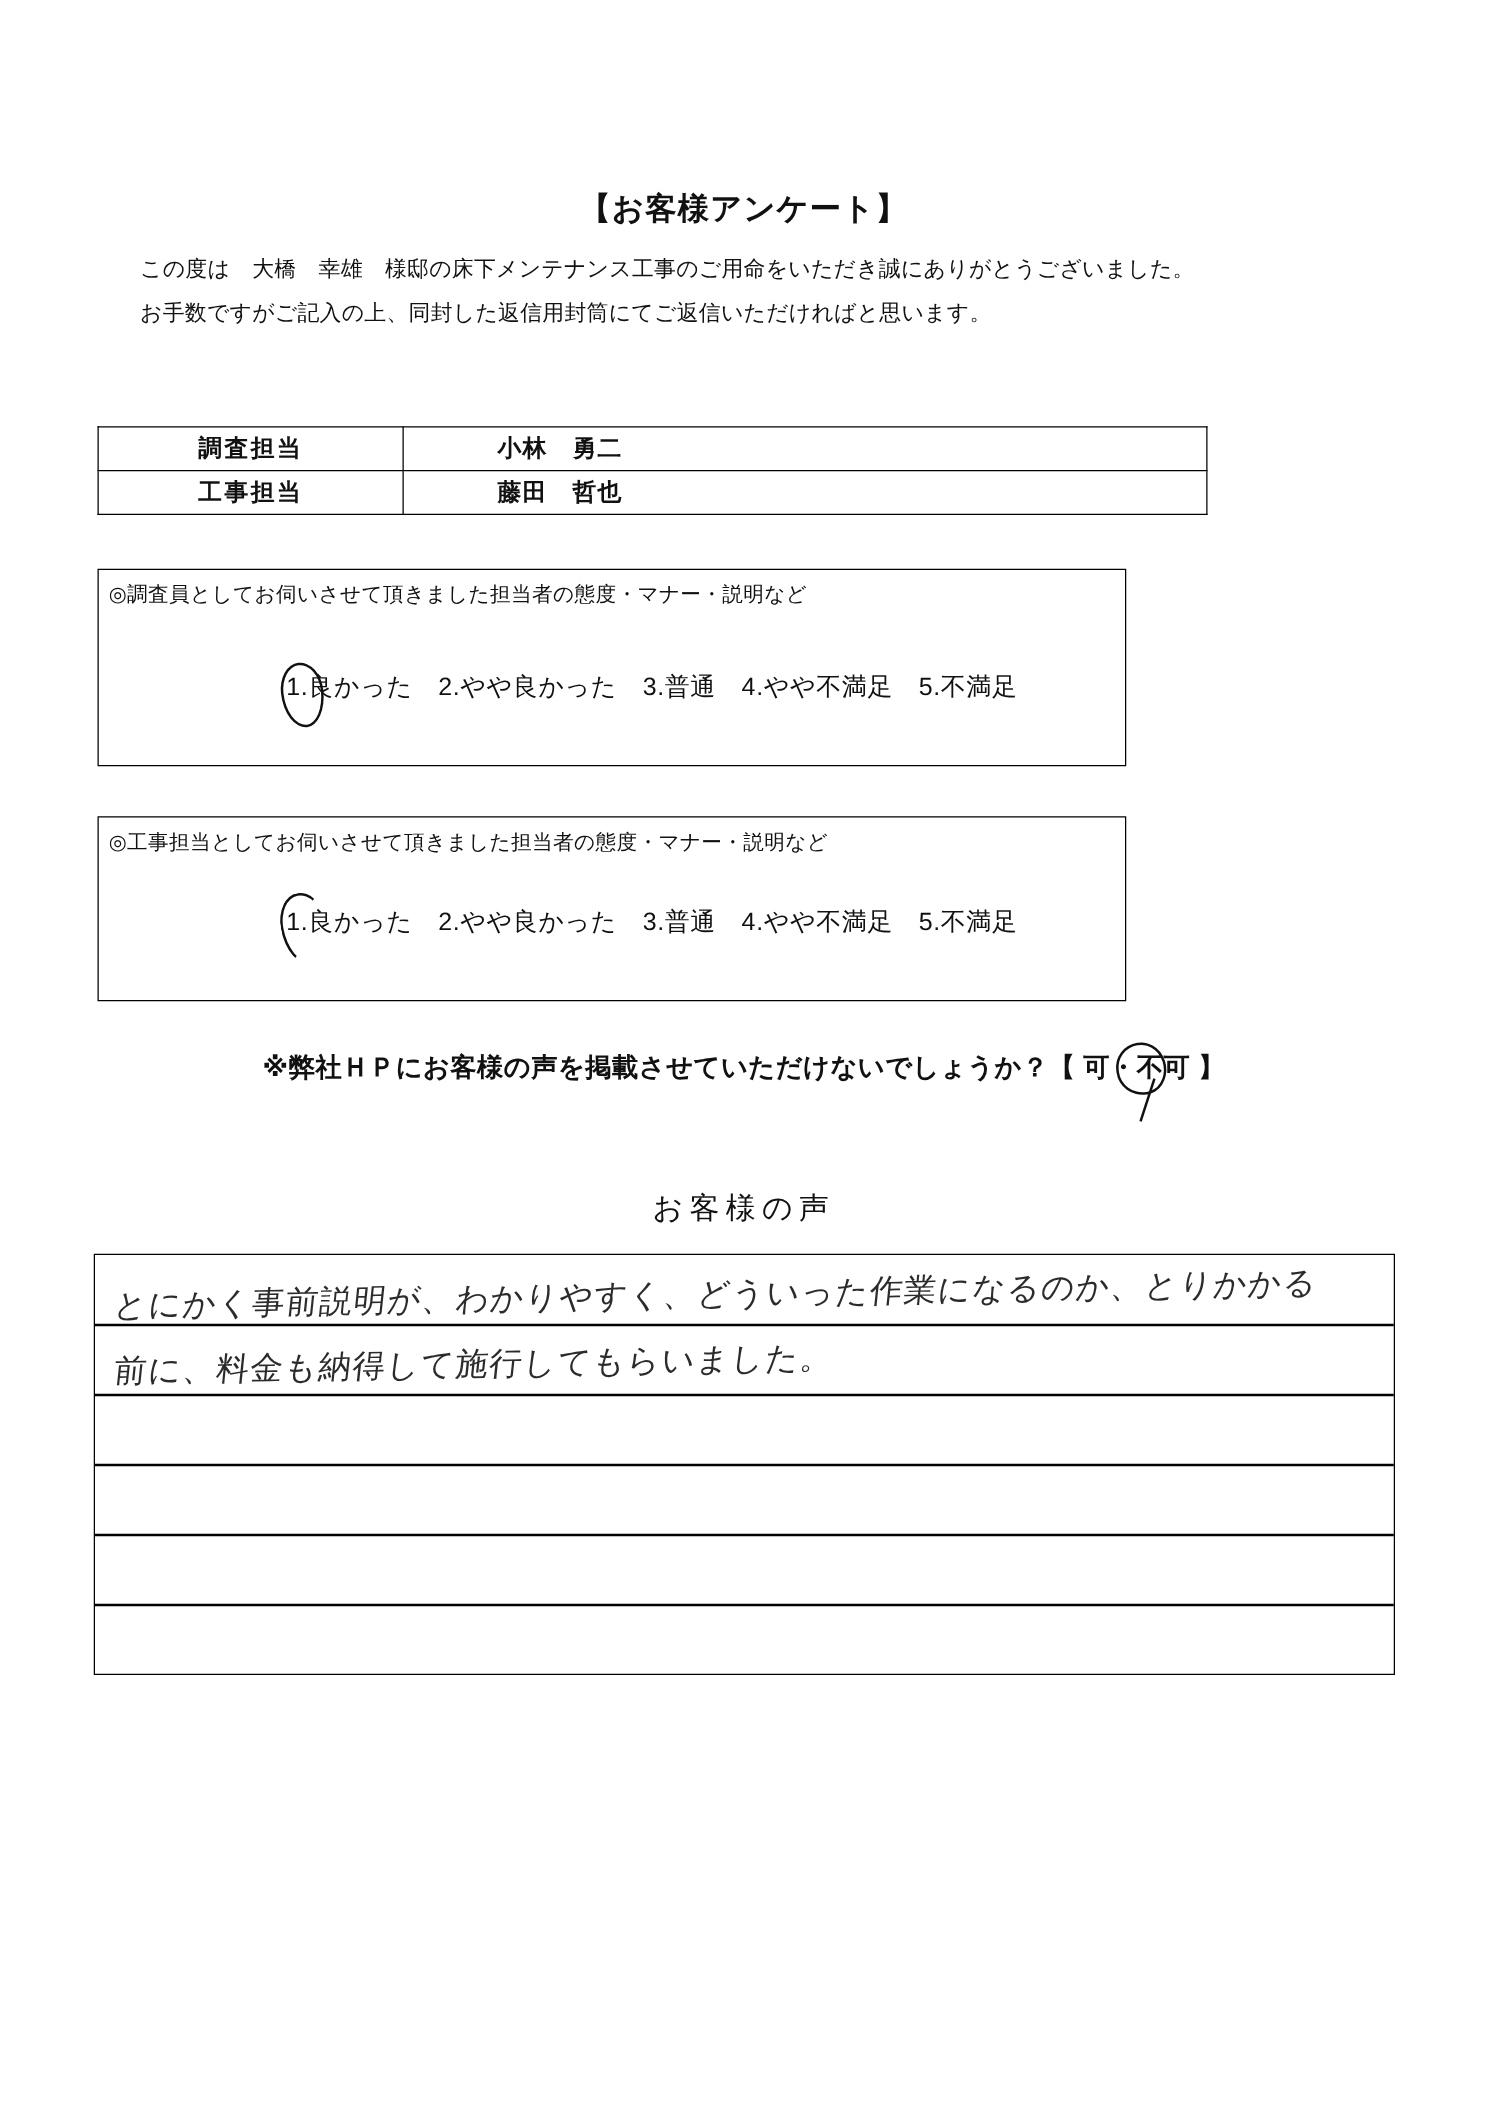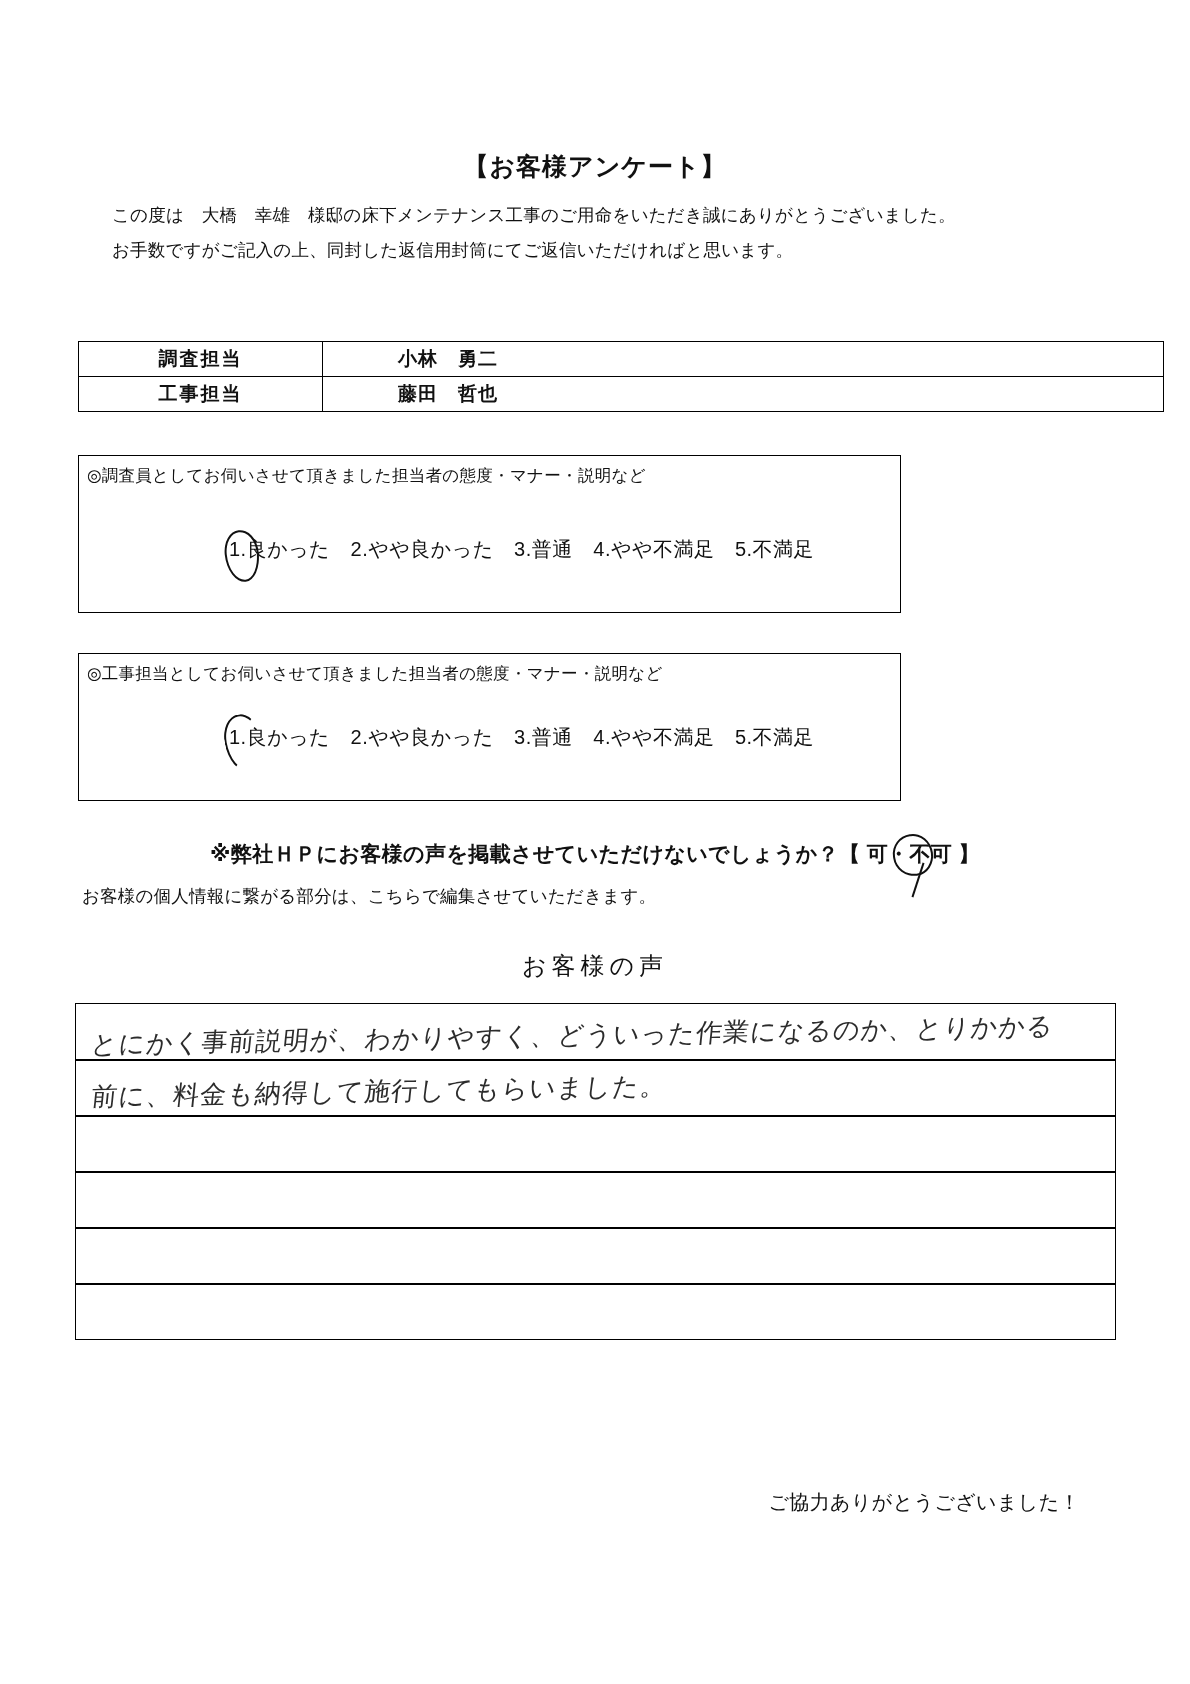--- a/index.html
+++ b/index.html
@@ -45,21 +45,21 @@
     letter-spacing: 0.2px;
     white-space: pre;
     color: #111;
   }
 
   
   .staff-table {
     position: absolute;
     left: 78px;
     top: 341px;
-    width: 1086px;
+    width: 888px;
     border-collapse: collapse;
     table-layout: fixed;
   }
   .staff-table td {
     border: 1.6px solid #000;
     height: 34px;
     font-size: 19px;
     padding: 0;
     color: #111;
   }
@@ -269,30 +269,28 @@
   <div class="hp-line">
     <span>※弊社ＨＰにお客様の声を掲載させていただけないでしょうか？【</span>
     <span class="bracket-group">
       <span>可</span><span>・</span><span>不可</span>
       <span class="hp-circle"></span>
       <span class="hp-circle-tail"></span>
     </span>
     <span>】</span>
   </div>
 
-  <div class="hp-note">お客様の個人情報に繋がる部分は、こちらで編集させていただきます。</div>
 
   <div class="voice-title">お客様の声</div>
 
   <div class="voice-box">
     <div class="voice-rule" style="top:55px;"></div>
     <div class="voice-rule" style="top:111px;"></div>
     <div class="voice-rule" style="top:167px;"></div>
     <div class="voice-rule" style="top:223px;"></div>
     <div class="voice-rule" style="top:279px;"></div>
     <div class="hw" id="hw-line1">とにかく事前説明が、わかりやすく、どういった作業になるのか、とりかかる</div>
     <div class="hw" id="hw-line2">前に、料金も納得して施行してもらいました。</div>
   </div>
 
-  <div class="footer-thanks">ご協力ありがとうございました！</div>
 
 
 </div>
 
 </body></html>

